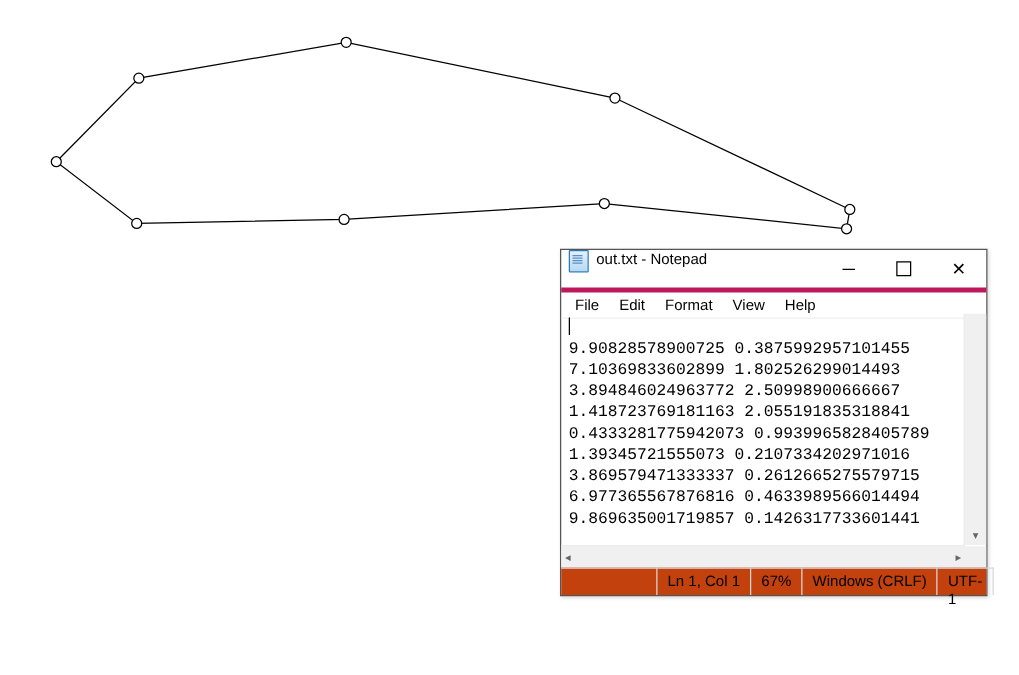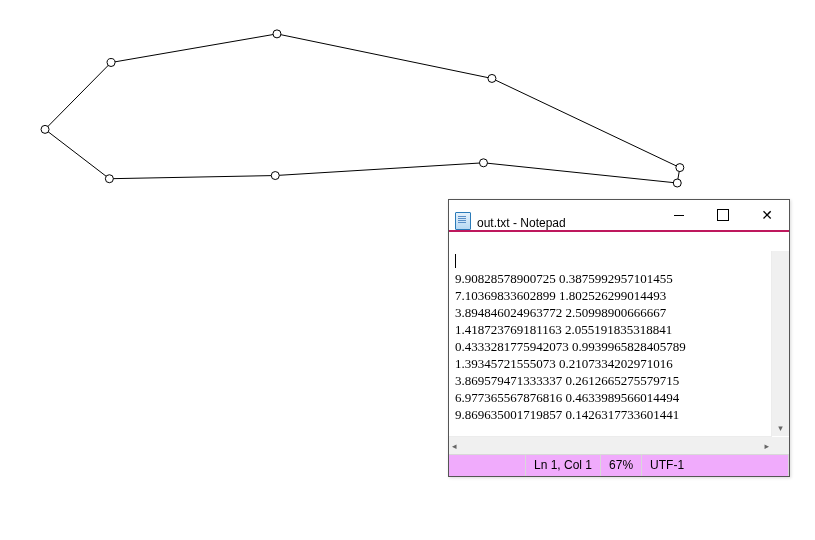--- a/index.html
+++ b/index.html
@@ -1,45 +1,45 @@
 <!DOCTYPE html>
 <html><head>
 <meta charset="utf-8">
 <style>
   html,body{margin:0;padding:0;width:815px;height:540px;background:#fff;
     font-family:"Segoe UI",Arial,sans-serif;font-size:12px;color:#000;overflow:hidden}
   .canvas{position:absolute;left:0;top:0}
   .window{position:absolute;left:448px;top:199px;width:340px;height:276px;
     background:#fff;border:1px solid #555;box-shadow:1px 1px 3px rgba(0,0,0,.15)}
-  .titlebar{height:30px;display:flex;align-items:flex-end;padding:0 0 0 6px;
-    border-bottom:2px solid #be185d}
+  .titlebar{height:30px;display:flex;align-items:flex-start;padding:0 0 0 6px;
+    border-bottom:4px solid #be185d}
   .doc-icon{width:14px;height:16px;border:1px solid #2a7ab8;position:relative;
     background:linear-gradient(#e4f1fb,#b7d9f3);margin-right:6px;border-radius:1px}
   .doc-icon:before{content:"";position:absolute;left:2px;top:3px;width:8px;height:1px;
     background:#5a8fc7;box-shadow:0 2px 0 #5a8fc7,0 4px 0 #5a8fc7,0 6px 0 #5a8fc7}
   .title{flex:1}
   .winbtn{width:44px;height:30px;display:flex;align-items:center;justify-content:center}
   .minline{width:10px;height:1px;background:#000}
   .maxbox{width:10px;height:10px;border:1px solid #000}
   .xmark{font-size:14px;line-height:1;font-family:Arial,sans-serif}
   .menubar{display:flex;gap:2px;padding:1px 4px;border-bottom:1px solid #f0f0f0}
   .menuitem{padding:2px 7px}
   .editor{position:absolute;left:0;right:0;top:51px;bottom:40px;padding:2px 6px;
-    font-family:Liberation Serif, serif;font-size:13px;line-height:17px;
+    font-family:Liberation Mono, monospace;font-size:13px;line-height:17px;
     white-space:pre;overflow:hidden}
   .caret{display:inline-block;width:0;height:14px;border-left:1px solid #000;
     vertical-align:text-bottom;margin-bottom:1px}
   .hscroll{position:absolute;left:0;right:17px;bottom:22px;height:17px;
     background:#f0f0f0;border-top:1px solid #ececec;display:flex;align-items:center}
   .vscroll{position:absolute;top:51px;right:0;bottom:40px;width:17px;
     background:#f0f0f0;border-left:1px solid #ececec;display:flex;flex-direction:column;
     justify-content:flex-end;align-items:center}
   .arrow{font-size:9px;color:#666;padding:3px}
   .corner{position:absolute;right:0;bottom:22px;width:17px;height:17px;background:#f0f0f0}
-  .statusbar{position:absolute;left:0;right:0;bottom:0;height:22px;background:#f0abfc;
+  .statusbar{position:absolute;left:0;right:0;bottom:0;height:22px;background:#c2410c;
     display:flex;align-items:stretch}
   .cell{padding:3px 8px;border-right:1px solid #d8d8d8;border-top:1px solid #d8d8d8}
   .cell.first{flex:0 0 60px}
   .cell.grow{flex:0 0 auto}
   .cell.fill{flex:1}
 </style>
 </head>
 <body>
 
 <svg class="canvas" width="815" height="300">
@@ -64,20 +64,27 @@
     <div class="winbtn">
         <div class="minline"></div>
       </div>
     <div class="winbtn">
         <div class="maxbox"></div>
       </div>
     <div class="winbtn close">
         <span class="xmark">✕</span>
       </div>
   </div>
+  <div class="menubar">
+    <span class="menuitem">File</span>
+    <span class="menuitem">Edit</span>
+    <span class="menuitem">Format</span>
+    <span class="menuitem">View</span>
+    <span class="menuitem">Help</span>
+  </div>
   <div class="editor" id="editor"><span class="caret"></span>
 9.90828578900725 0.3875992957101455
 7.10369833602899 1.802526299014493
 3.894846024963772 2.50998900666667
 1.418723769181163 2.055191835318841
 0.4333281775942073 0.9939965828405789
 1.39345721555073 0.2107334202971016
 3.869579471333337 0.2612665275579715
 6.977365567876816 0.4633989566014494
 9.869635001719857 0.1426317733601441</div>
@@ -87,15 +94,16 @@
   <div class="hscroll">
     <span class="arrow">◂</span>
     <span style="flex:1"></span>
     <span class="arrow">▸</span>
   </div>
   <div class="corner"></div>
   <div class="statusbar">
     <div class="cell first"></div>
     <div class="cell grow">Ln 1, Col 1</div>
     <div class="cell grow">67%</div>
+    <div class="cell grow">Windows (CRLF)</div>
     <div class="cell fill">UTF-1</div>
   </div>
 </div>
 
 </body></html>

